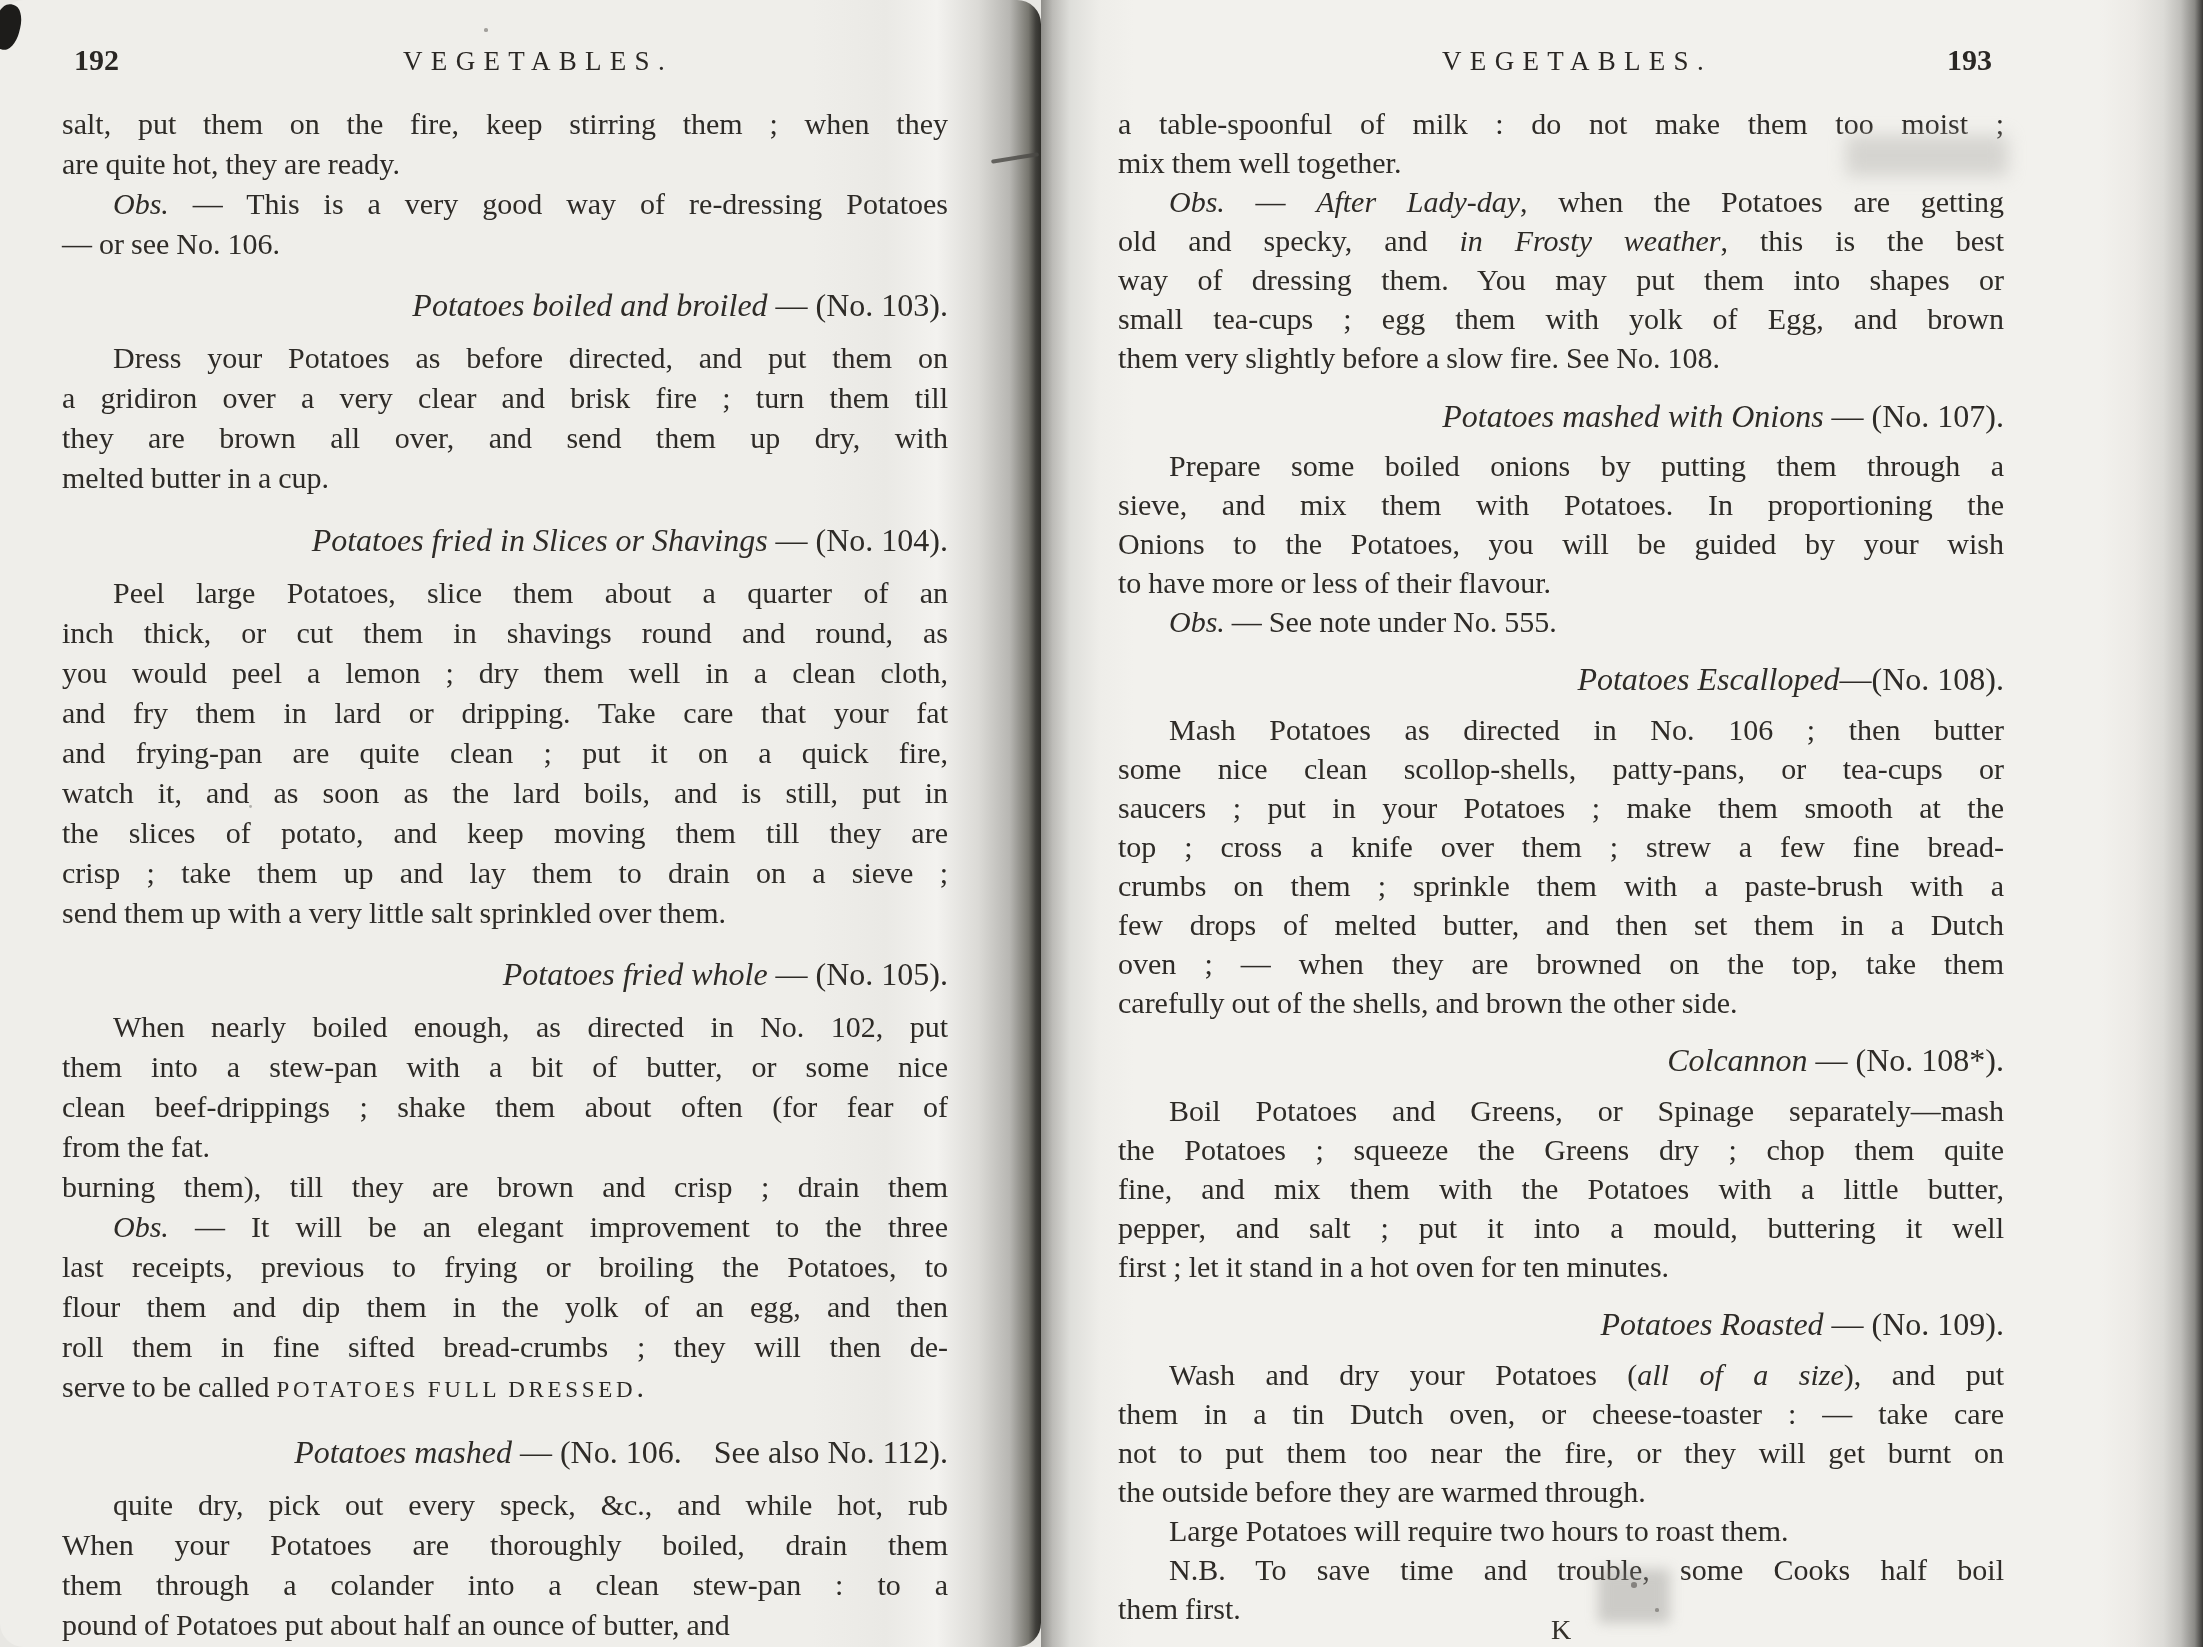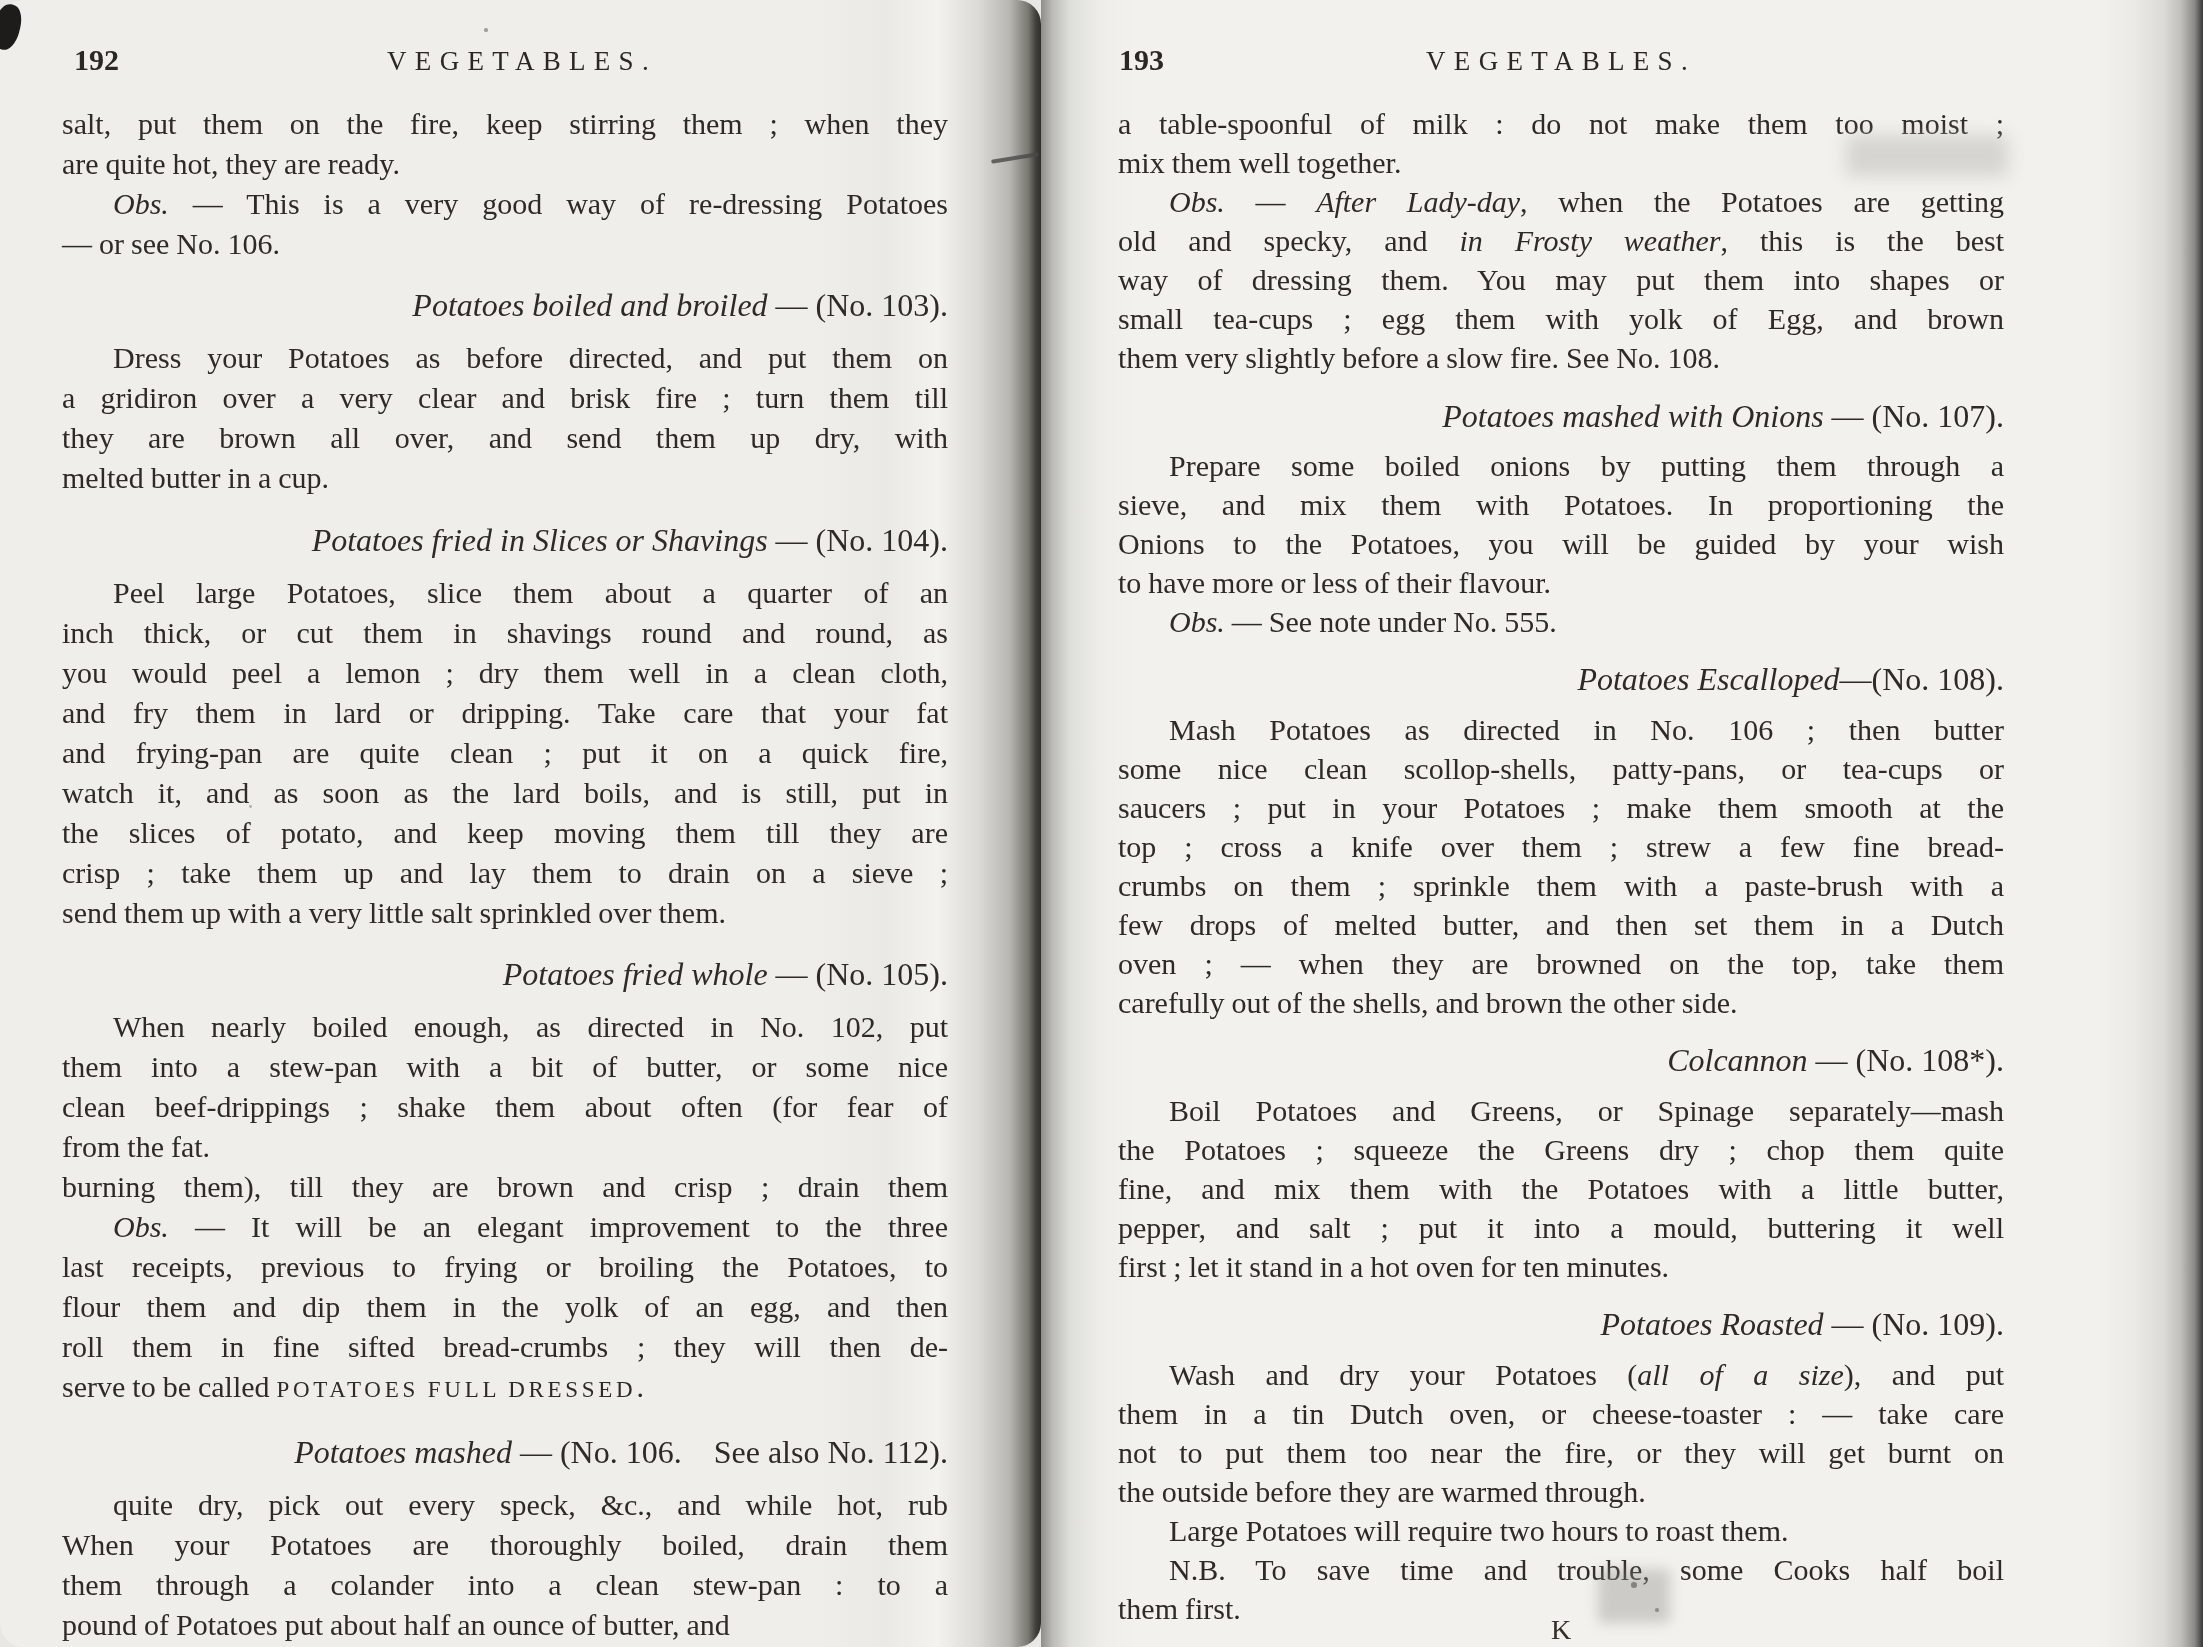--- a/index.html
+++ b/index.html
@@ -14,26 +14,26 @@
       #dbdad6 94%,#b7b6b2 97%,#77766f 98.8%,#403f3b 99.5%,#2f2e2a 100%);
     border-radius:24px;
   }
   .page-right {
     left:1041px; width:1163px;
     background:linear-gradient(90deg,#8e8d89 0%,#bcbbb7 1%,#dededa 2.5%,#eeede9 5%,
       #f2f1ed 8%,#f2f1ed 91%,#eceae6 94%,#dcdbd7 96.5%,#c0bfbb 98%,#8a8985 99.2%,#2e2d2b 100%);
   }
   .runhead {
     position:absolute; top:46px; left:79px; width:886px; text-align:center;
-    font-size:27px; letter-spacing:8.3px; color:#2a2724;
+    font-size:27px; letter-spacing:8.3px; color:#2a2724;padding-left:16px;
   }
   .page-right .runhead { left:77px; }
   .pagenum { position:absolute; top:43px; font-size:30px; font-weight:bold; color:#2a2724; }
   .page-left .pagenum { left:74px; }
-  .page-right .pagenum { left:78px; width:886px; }
+  .page-right .pagenum { left:65px; width:886px; text-align:right; }
   .content { position:absolute; top:0; left:62px; width:886px; padding-top:104px; --lh:40px; }
   .page-right .content { left:77px; --lh:39px; }
   .para { font-size:30px; }
   .ln { line-height:var(--lh); text-align:justify; text-align-last:justify; word-spacing:-0.5px; }
   .ln.last { text-align-last:left; }
   .para.indent .ln:first-child { text-indent:51px; }
   .heading { font-size:32px; font-style:italic; text-align:right; margin:20.4px 0 11px; line-height:43px; height:43px; }
   .page-right .heading { margin:18.6px 0 9.3px; line-height:41px; height:41px; }
   .heading .num { font-style:normal; }
   .sc { font-size:23px; letter-spacing:3.7px; }

